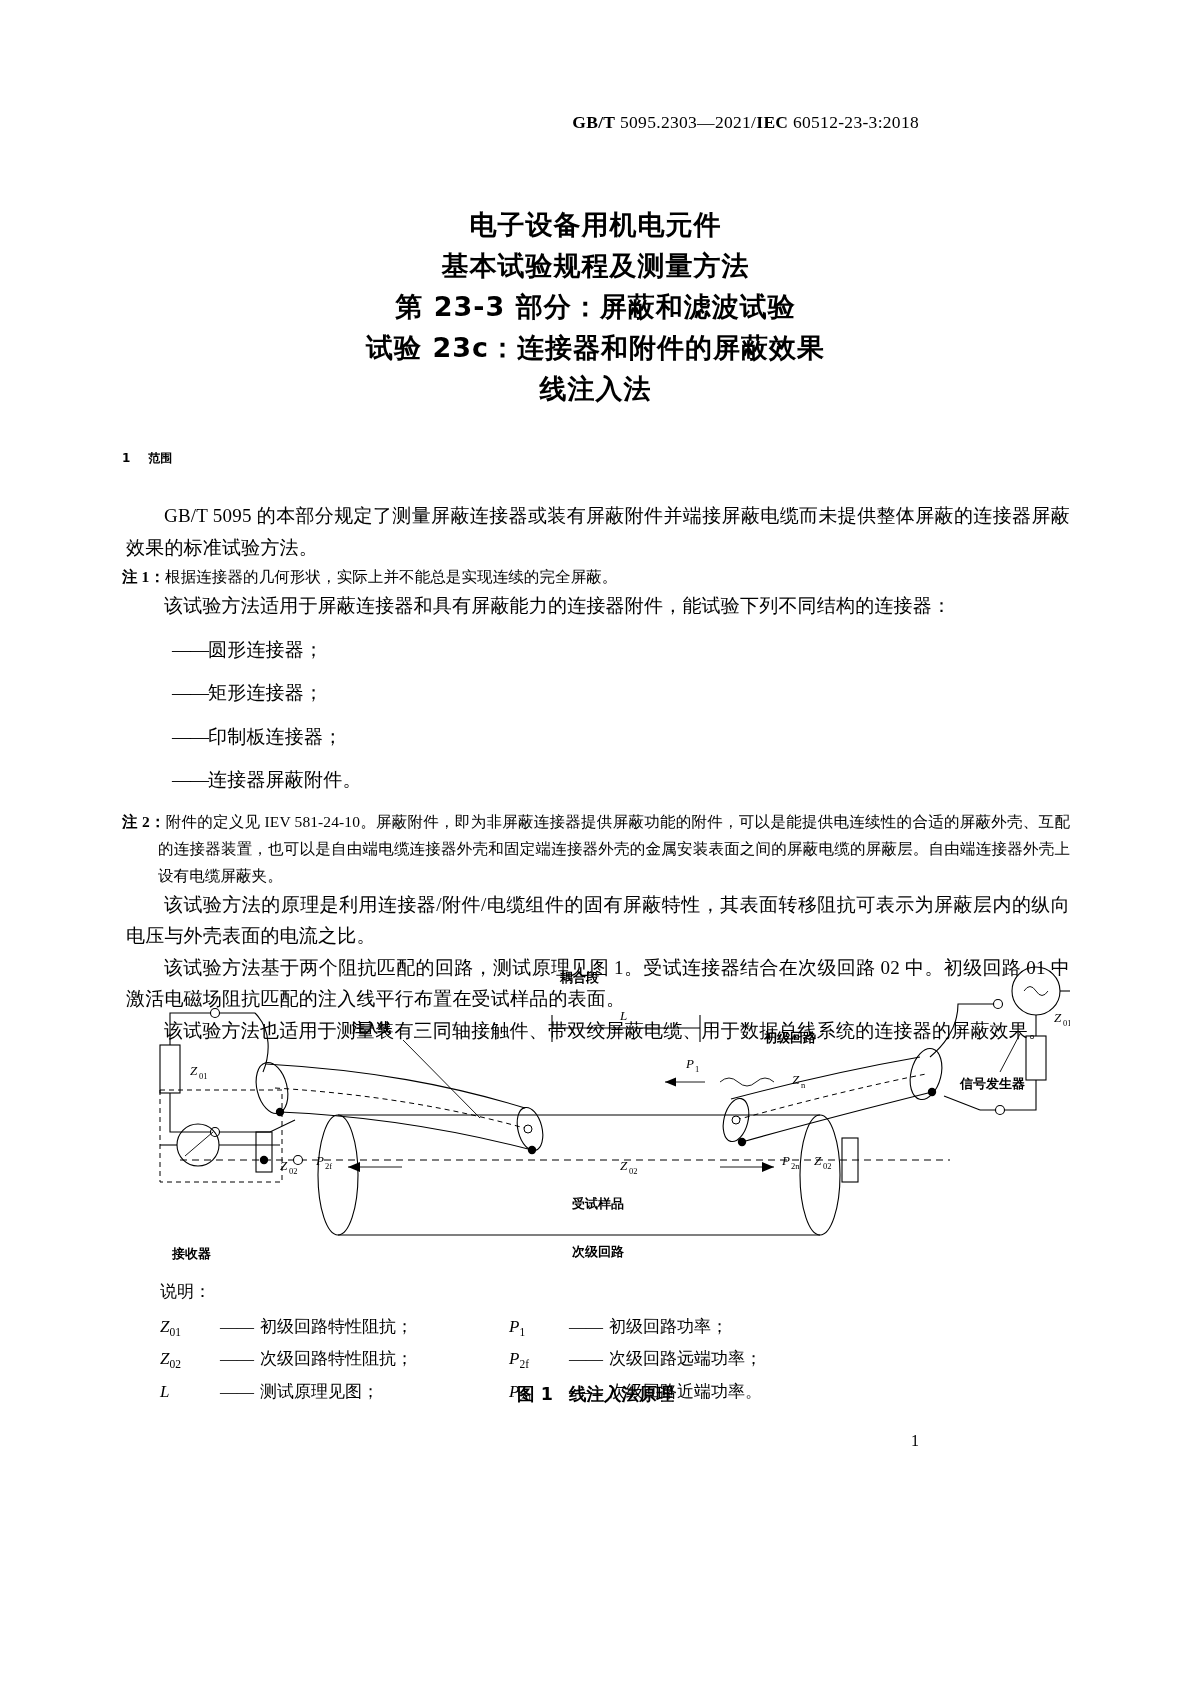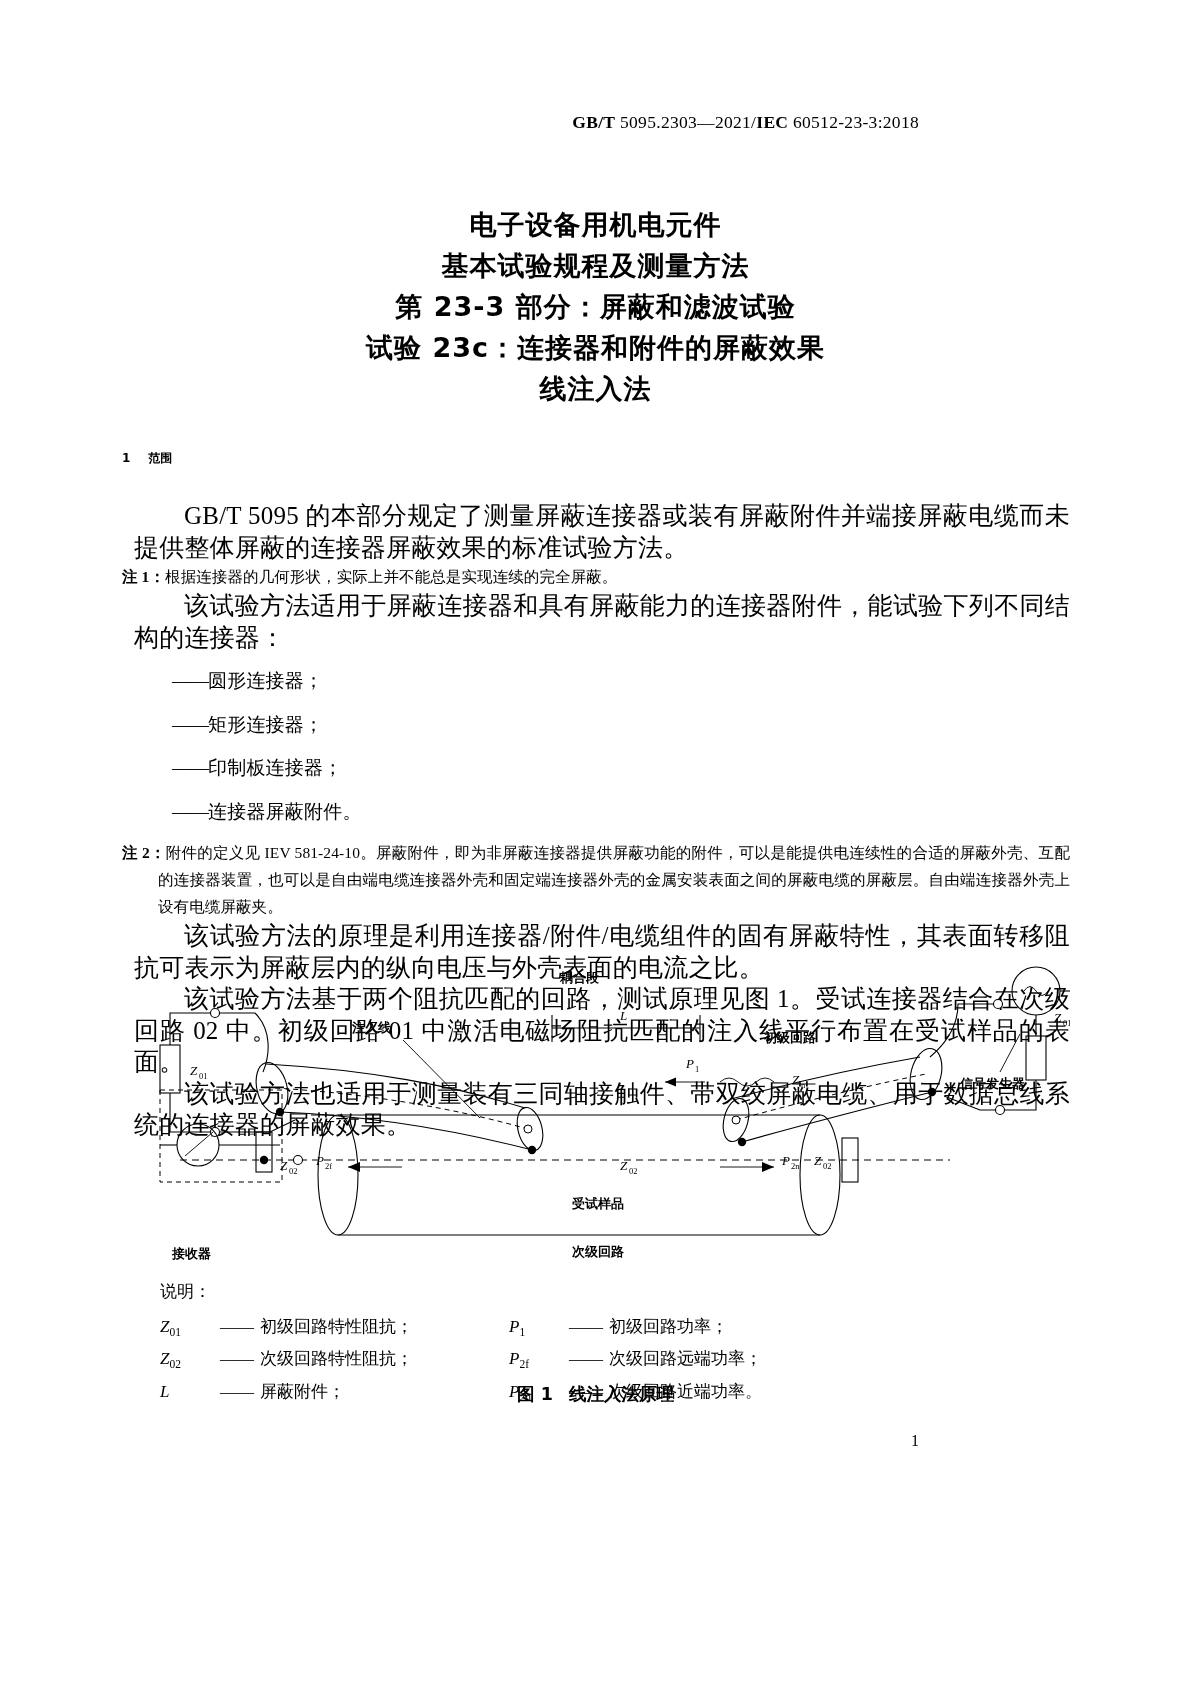--- a/index.html
+++ b/index.html
@@ -35,22 +35,22 @@
   .sec-head {
     position:absolute; top:450px; left:122px;
     font-family:"DejaVu Sans", sans-serif;
     font-weight:bold; font-size:12px;
   }
   .sec-head .num { margin-right:18px; }
 
   
   .body-area { position:absolute; top:500px; left:122px; width:948px; }
   p.para {
-    margin:0 0 0 12px;
-    font-size:25px;
+    margin:0 0 0 4px;
+    font-size:19px;
     line-height:31.5px;
     text-align:justify;
     text-indent:2em;
     letter-spacing:0.2px;
   }
   .note {
     font-size:15.5px;
     line-height:27px;
     text-align:justify;
     margin:0;
@@ -286,21 +286,21 @@
         <td class="dash">——</td>
         <td>次级回路特性阻抗；</td>
         <td class="gap"></td>
         <td class="sym"><span class="ital">P</span><span class="sub">2f</span></td>
         <td class="dash">——</td>
         <td>次级回路远端功率；</td>
       </tr>
       <tr>
         <td class="sym"><span class="ital">L</span><span class="sub"></span></td>
         <td class="dash">——</td>
-        <td>屏蔽附件；</td>
+        <td>测试原理见图；</td>
         <td class="gap"></td>
         <td class="sym"><span class="ital">P</span><span class="sub">2n</span></td>
         <td class="dash">——</td>
         <td>次级回路近端功率。</td>
       </tr>
     </tbody>
       </table>
   </div>
 
   <div class="caption">

